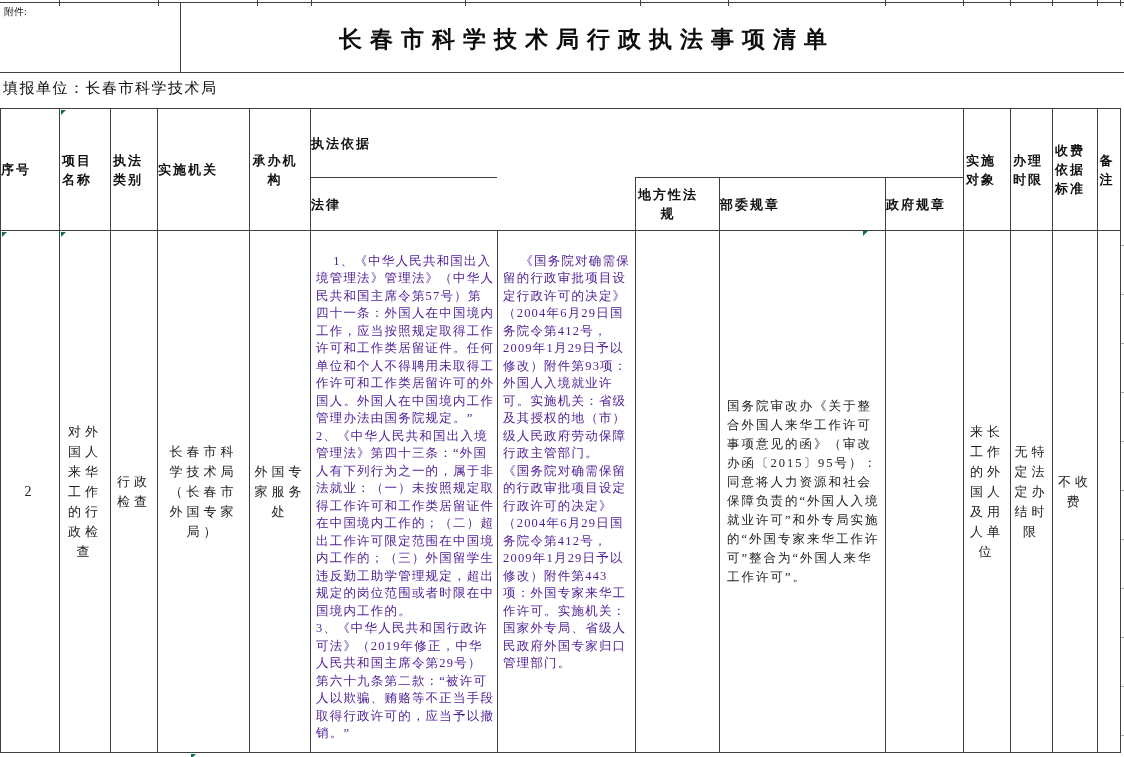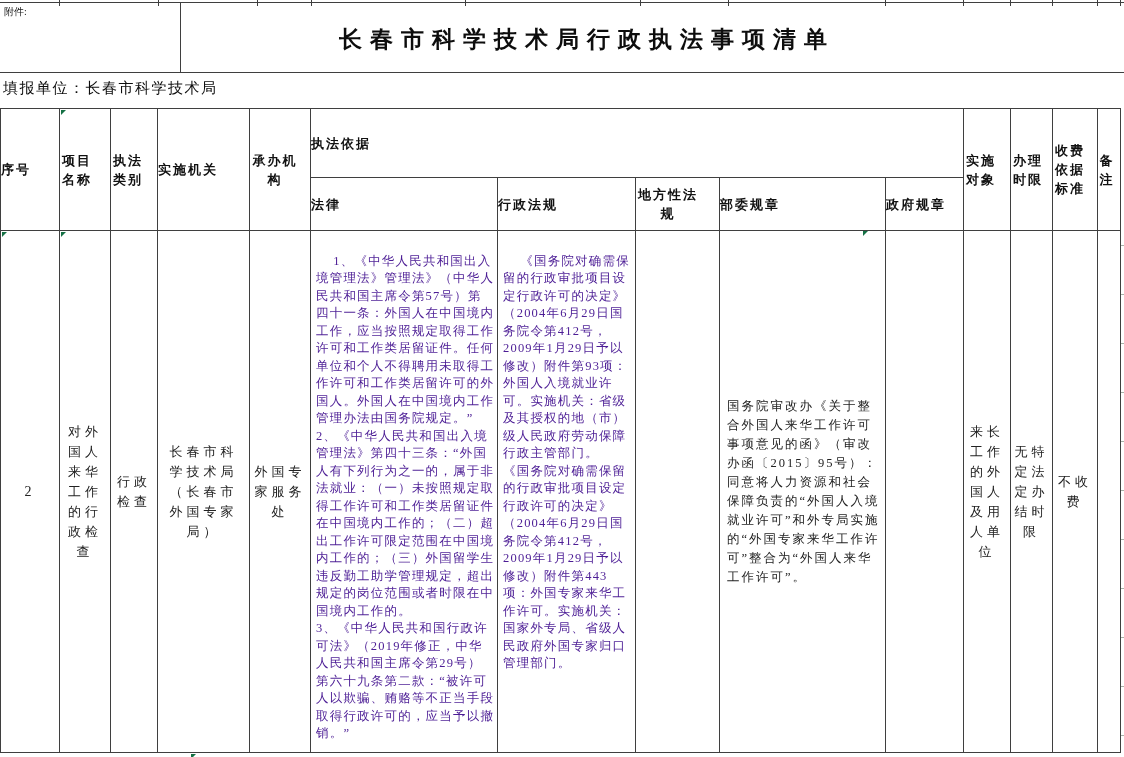--- a/index.html
+++ b/index.html
@@ -68,23 +68,20 @@
   <div class="cell hc" style="left:249px;top:108px;width:61px;height:122px">
     <span style="display:block;width:50px">承办机构</span>
     </div>
 
   <div class="cell hc" style="left:310px;top:108px;width:653px;height:69px">
     <span>执法依据</span>
     </div>
 
   <div class="cell hc" style="left:310px;top:177px;width:187px;height:53px">
     <span>法律</span>
-    </div>
-  <div class="cell hc" style="left:497px;top:177px;width:138px;height:53px">
-    <span>行政法规</span>
     </div>
   <div class="cell hc" style="left:635px;top:177px;width:84px;height:53px">
     <span style="display:block;width:64px">地方性法规</span>
     </div>
   <div class="cell hc" style="left:719px;top:177px;width:166px;height:53px">
     <span>部委规章</span>
     </div>
   <div class="cell hc" style="left:885px;top:177px;width:78px;height:53px">
     <span>政府规章</span>
     </div>

